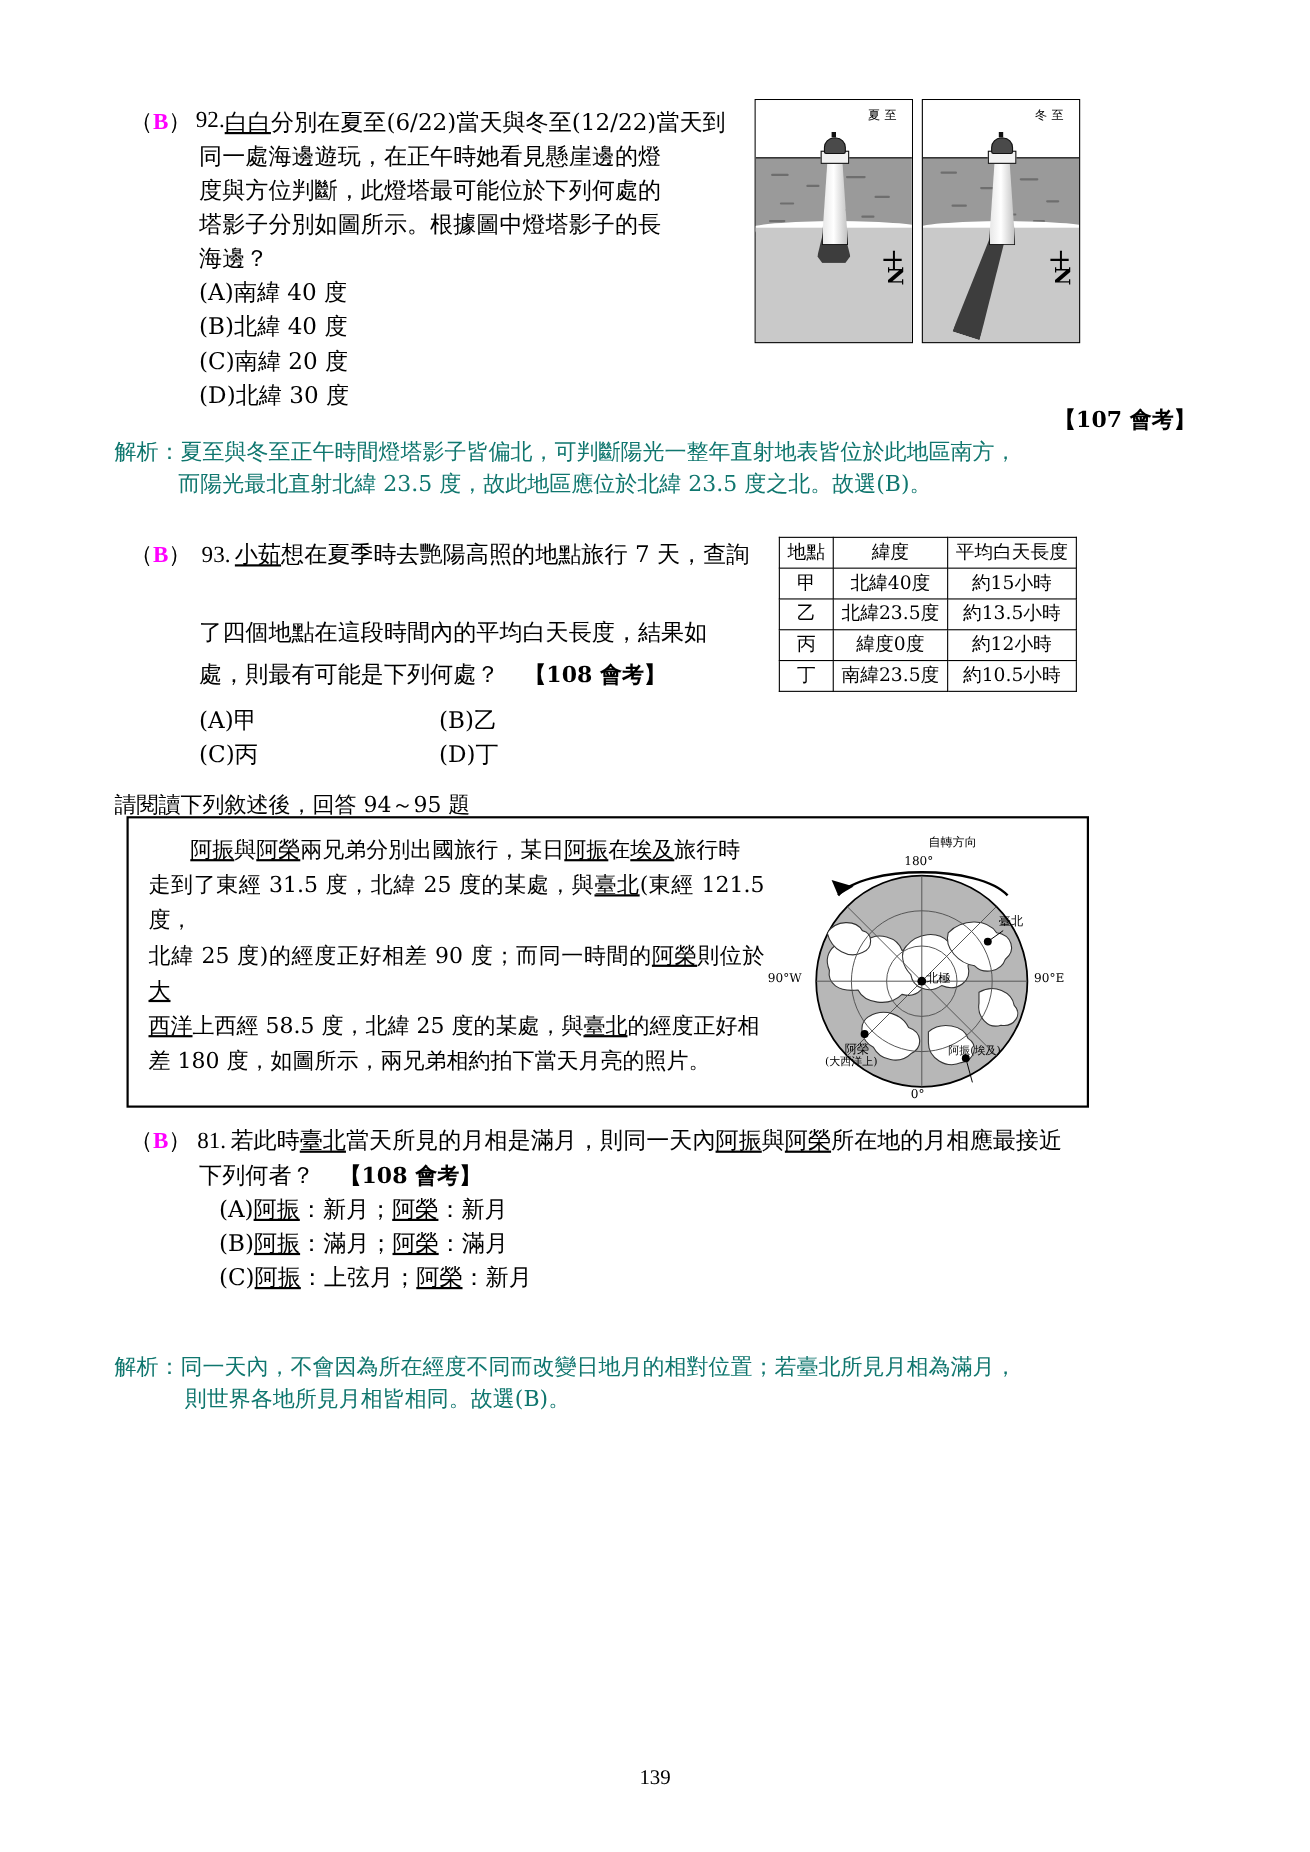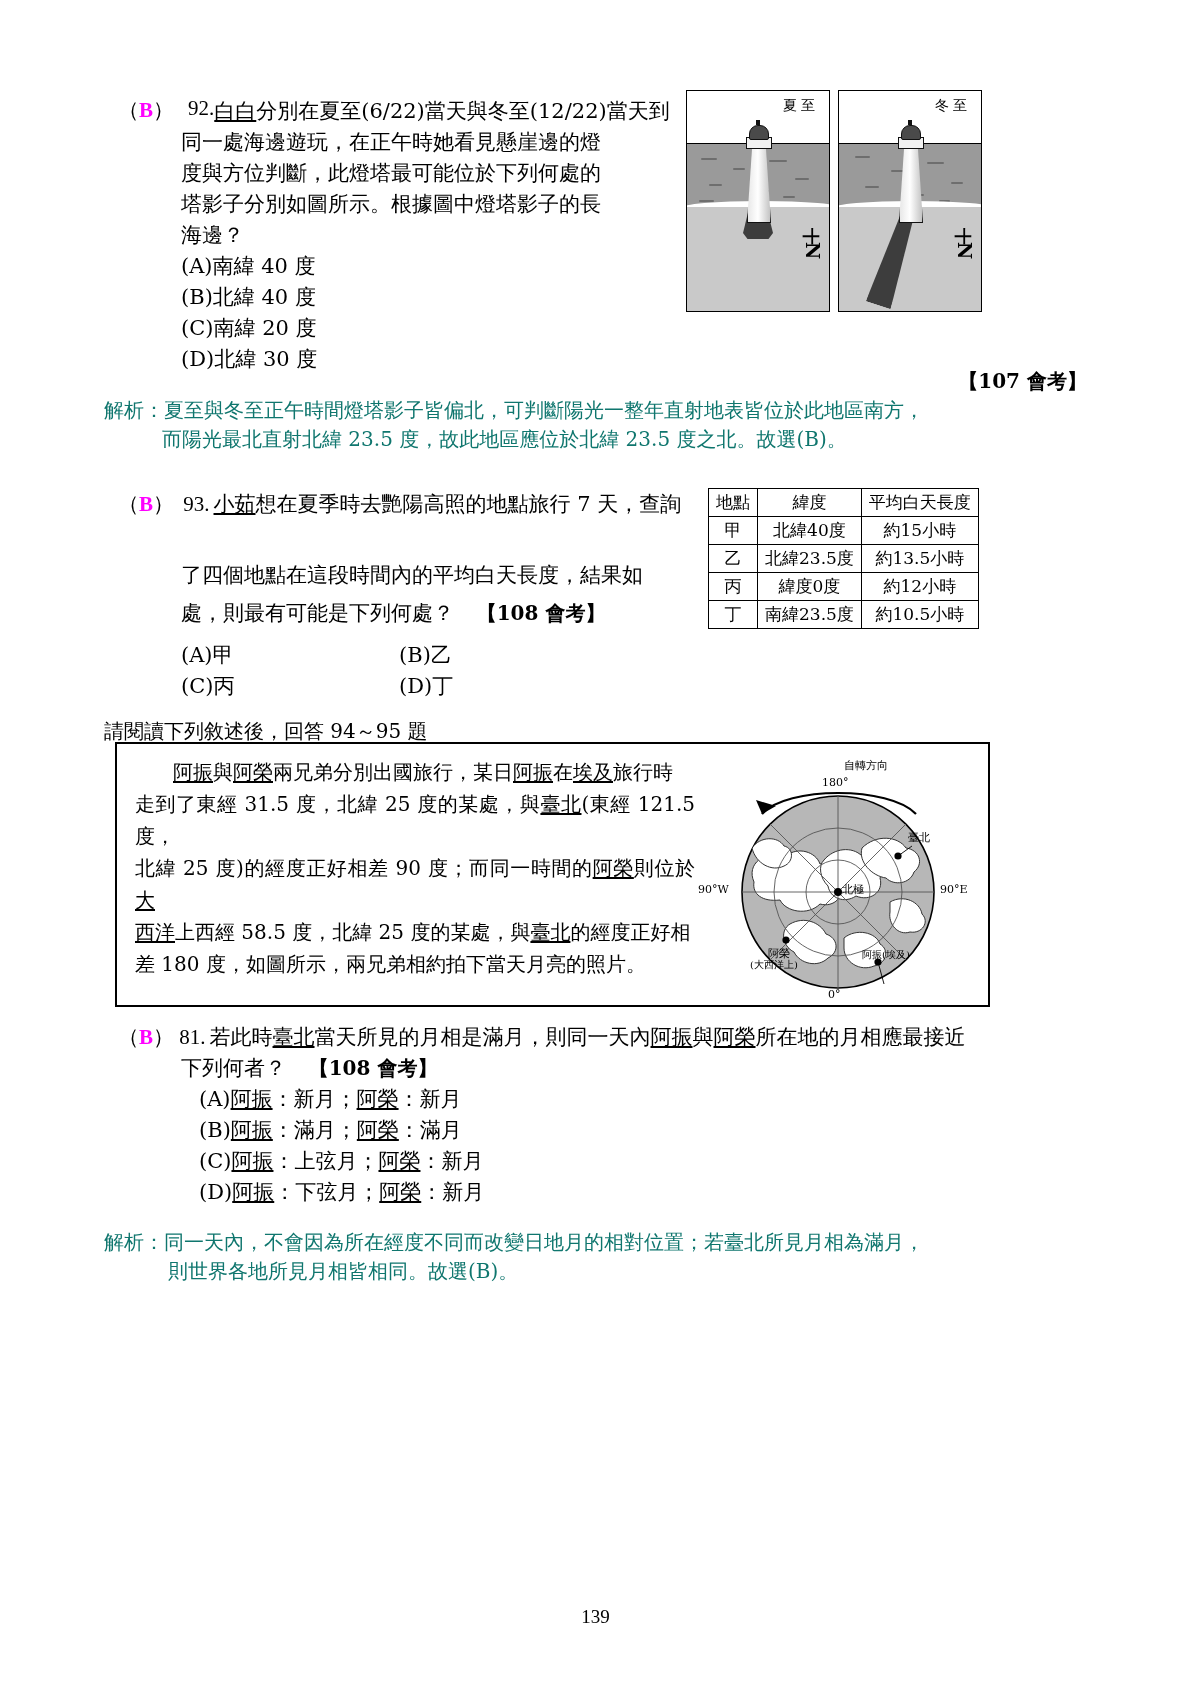--- a/index.html
+++ b/index.html
@@ -70,21 +70,21 @@
     background:#c9c9c9;
   }
   .lh-shore {
     position:absolute; left:-6px; top:110px; width:160px; height:14px;
     background:#ffffff;
     border-radius:50%;
   }
   .wave { position:absolute; background:#6e6e6e; height:2px; border-radius:2px; }
   .lh-title {
     position:absolute; right:10px; top:6px;
-    font-size:14px; letter-spacing:4px;
+    font-size:11px; letter-spacing:4px;
     font-family:Liberation Sans, sans-serif;
   }
   .tower {
     position:absolute; left:50%; transform:translateX(-50%);
     top:30px; width:0; height:0;
   }
   .tower .shaft {
     position:absolute; left:-11px; top:24px;
     width:22px; height:76px;
     background:linear-gradient(90deg,#e8e8e8 0%, #ffffff 45%, #c4c4c4 100%);
@@ -190,21 +190,21 @@
 </head>
 <body>
 
 <div class="page">
 
   <div id="q92" class="q-block">
     <div class="head">
       <span class="ans-paren">
         <span>（</span><span class="ans-letter">B</span><span>）</span>
       </span>
-      <span class="qnum" style="margin-left:14px;">92.</span>
+      <span class="qnum" style="margin-left:4px;">92.</span>
       <span class="qtext cjk nowrap">
         <span class="uline">白白</span><span>分別在夏至(6/22)當天與冬至(12/22)當天到</span>
       </span>
     </div>
     <div class="body">
       <div class="qtext cjk">同一處海邊遊玩，在正午時她看見懸崖邊的燈</div>
       <div class="qtext cjk">度與方位判斷，此燈塔最可能位於下列何處的</div>
       <div class="qtext cjk">塔影子分別如圖所示。根據圖中燈塔影子的長</div>
       <div class="qtext cjk">海邊？</div>
       <div class="opt cjk">(A)南緯 40 度</div>
@@ -420,23 +420,20 @@
       </div>
       <div class="opt cjk" style="margin-left:18px;">
         <span>(A)</span><span class="uline">阿振</span><span>：新月；</span><span class="uline">阿榮</span><span>：新月</span>
       </div>
       <div class="opt cjk" style="margin-left:18px;">
         <span>(B)</span><span class="uline">阿振</span><span>：滿月；</span><span class="uline">阿榮</span><span>：滿月</span>
       </div>
       <div class="opt cjk" style="margin-left:18px;">
         <span>(C)</span><span class="uline">阿振</span><span>：上弦月；</span><span class="uline">阿榮</span><span>：新月</span>
       </div>
-      <div class="opt cjk" style="margin-left:18px;">
-        <span>(D)</span><span class="uline">阿振</span><span>：下弦月；</span><span class="uline">阿榮</span><span>：新月</span>
-      </div>
     </div>
   </div>
 
   <div id="explain-final">
     <div class="explain cjk">解析：同一天內，不會因為所在經度不同而改變日地月的相對位置；若臺北所見月相為滿月，</div>
     <div class="explain cjk l2">則世界各地所見月相皆相同。故選(B)。</div>
   </div>
 
   <div class="pagenum">139</div>
 

